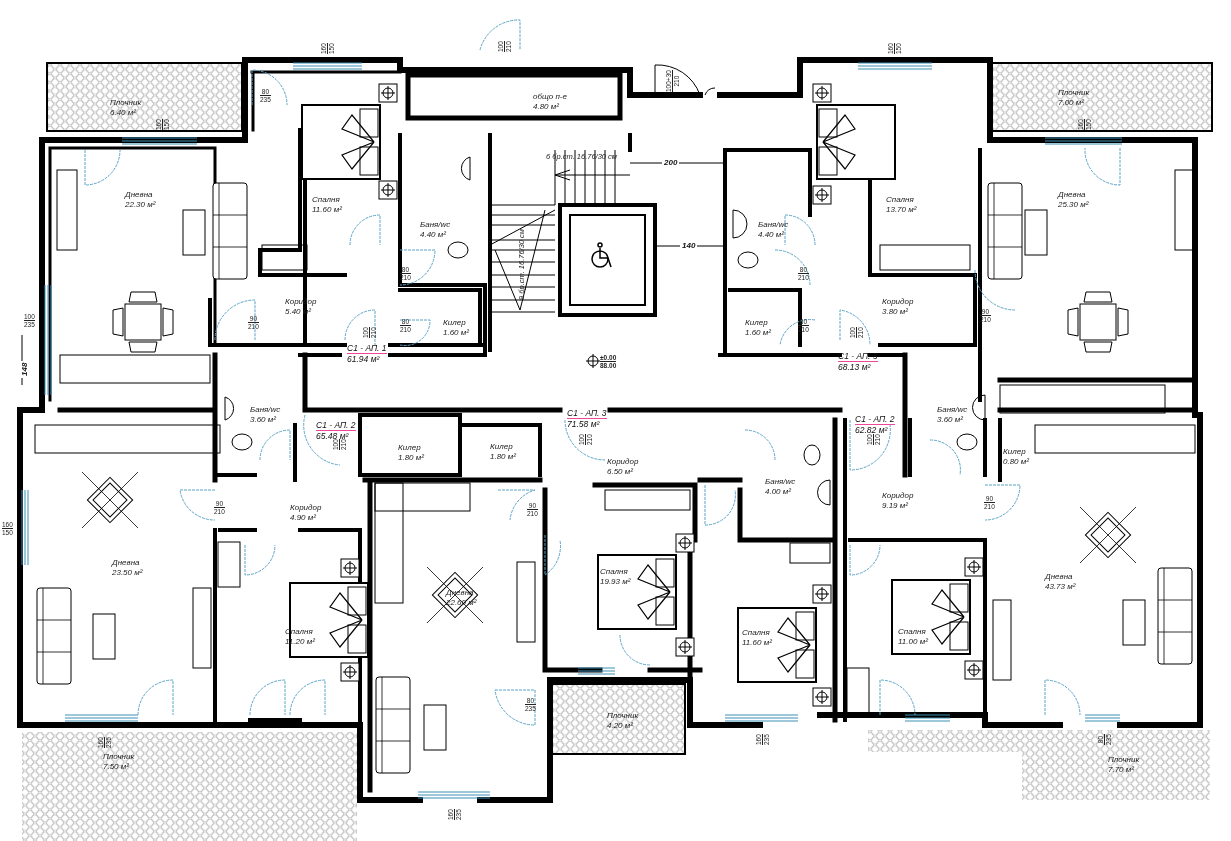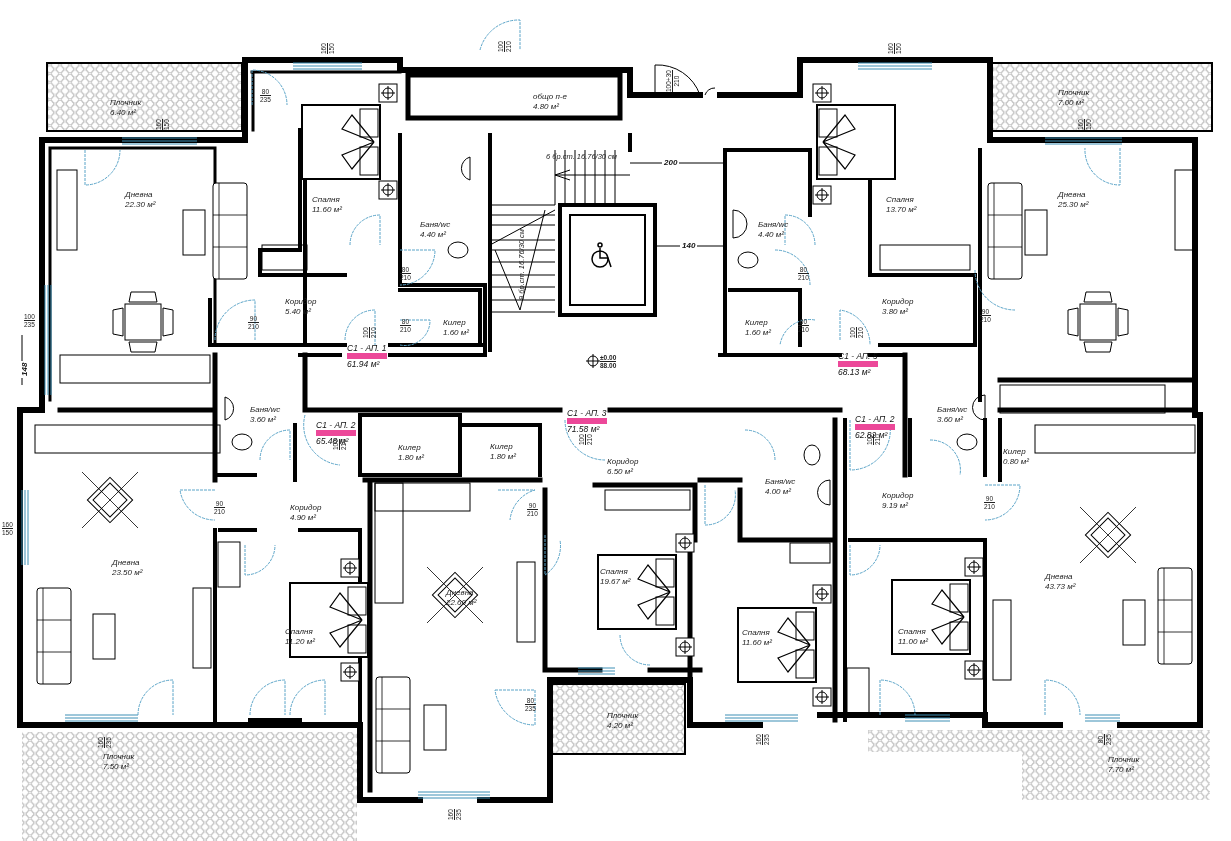--- a/index.html
+++ b/index.html
@@ -1,21 +1,21 @@
 <!DOCTYPE html>
 <html><head>
 <meta charset="utf-8">
 <style>
   html,body{margin:0;padding:0;background:#ffffff;}
   body{width:1231px;height:841px;position:relative;overflow:hidden;font-family:"Liberation Sans",sans-serif;}
   #plan{position:absolute;left:0;top:0;width:1231px;height:841px;}
   .lbl{position:absolute;font-style:italic;font-size:8px;color:#222;line-height:10px;white-space:nowrap;font-family:"Liberation Sans",sans-serif;}
   .lbl .a{display:block;}
   .apt{position:absolute;font-style:italic;font-size:8.5px;color:#111;line-height:10px;white-space:nowrap;font-family:"Liberation Sans",sans-serif;}
-  .apt .n{display:block;border-bottom:6px solid #ec4899;}
+  .apt .n{display:block;border-bottom:1px solid #ec4899;}
   .dim{position:absolute;font-size:6.5px;color:#222;line-height:7px;text-align:center;font-family:"Liberation Sans",sans-serif;}
   .dim .t{display:block;border-bottom:1px solid #222;}
   .dimv{position:absolute;font-size:6.5px;color:#222;line-height:7px;text-align:center;transform:rotate(-90deg);transform-origin:left top;font-family:"Liberation Sans",sans-serif;}
   .dimv .t{display:block;border-bottom:1px solid #222;}
   .bold{position:absolute;font-size:8px;font-weight:bold;font-style:italic;color:#111;background:#fff;padding:0 2px;font-family:"Liberation Sans",sans-serif;}
 </style>
 </head>
 <body>
 
 <svg id="plan" viewBox="0 0 1231 841" xmlns="http://www.w3.org/2000/svg">
@@ -297,21 +297,21 @@
 <div class="lbl" style="left:607px;top:457px;">
     <span class="a">Коридор</span>
     <span class="a">6.50 м²</span>
   </div>
 <div class="lbl" style="left:446px;top:588px;">
     <span class="a">Дневна</span>
     <span class="a">22.60 м²</span>
   </div>
 <div class="lbl" style="left:600px;top:567px;">
     <span class="a">Спалня</span>
-    <span class="a">19.67 м²</span>
+    <span class="a">19.93 м²</span>
   </div>
 <div class="lbl" style="left:765px;top:477px;">
     <span class="a">Баня/wc</span>
     <span class="a">4.00 м²</span>
   </div>
 <div class="lbl" style="left:742px;top:628px;">
     <span class="a">Спалня</span>
     <span class="a">11.60 м²</span>
   </div>
 <div class="lbl" style="left:607px;top:711px;">

